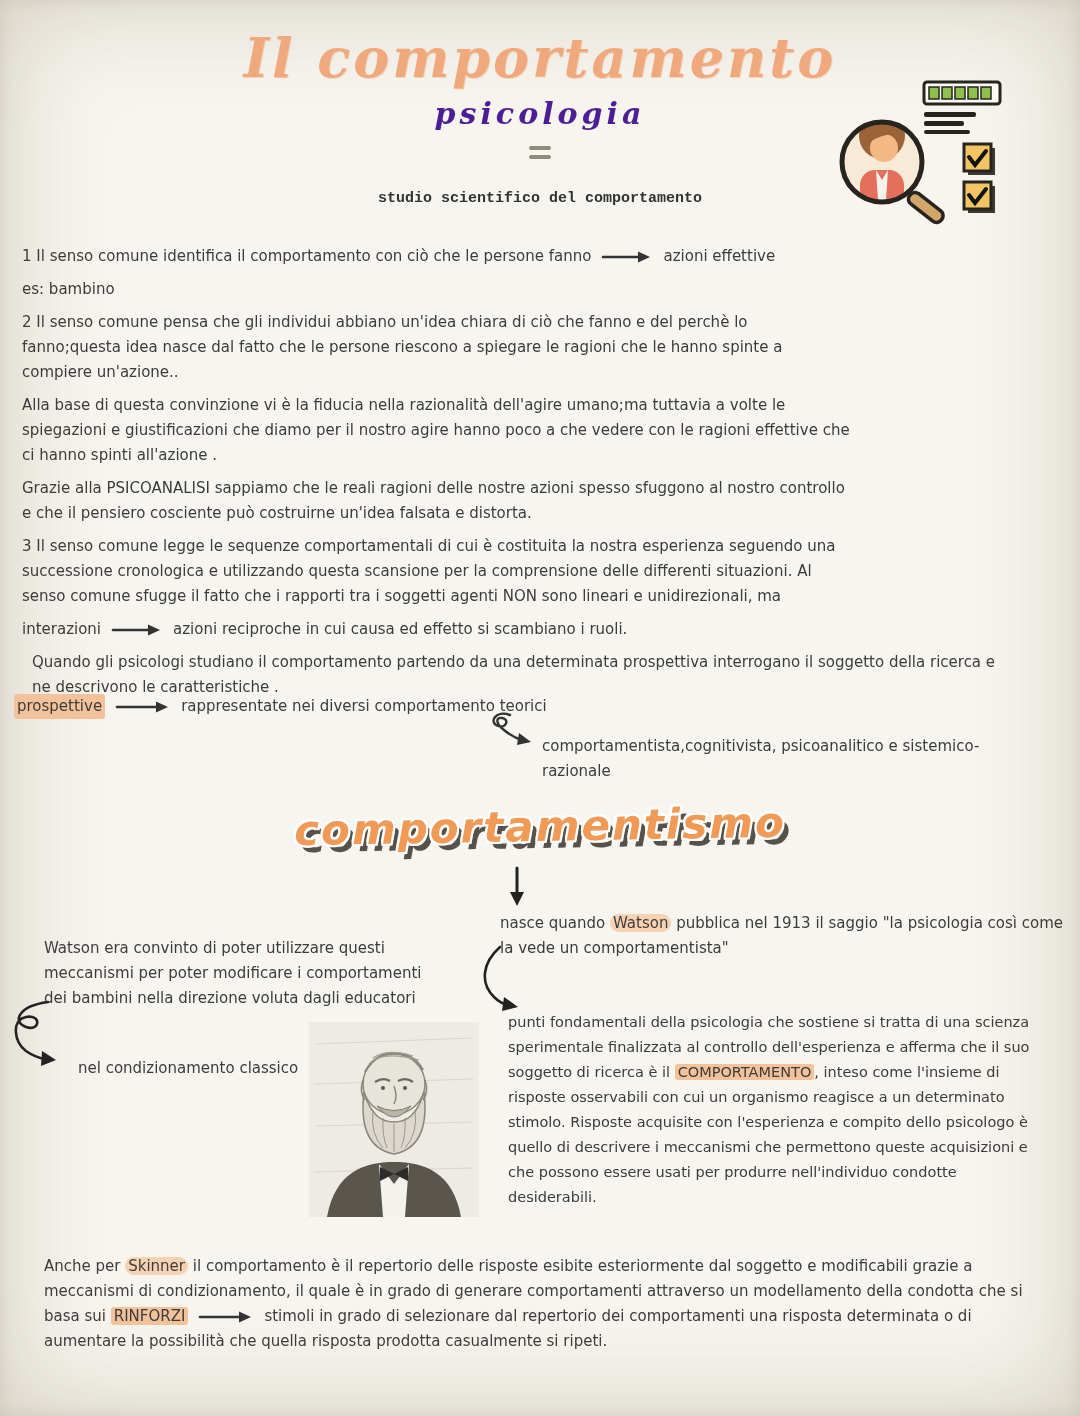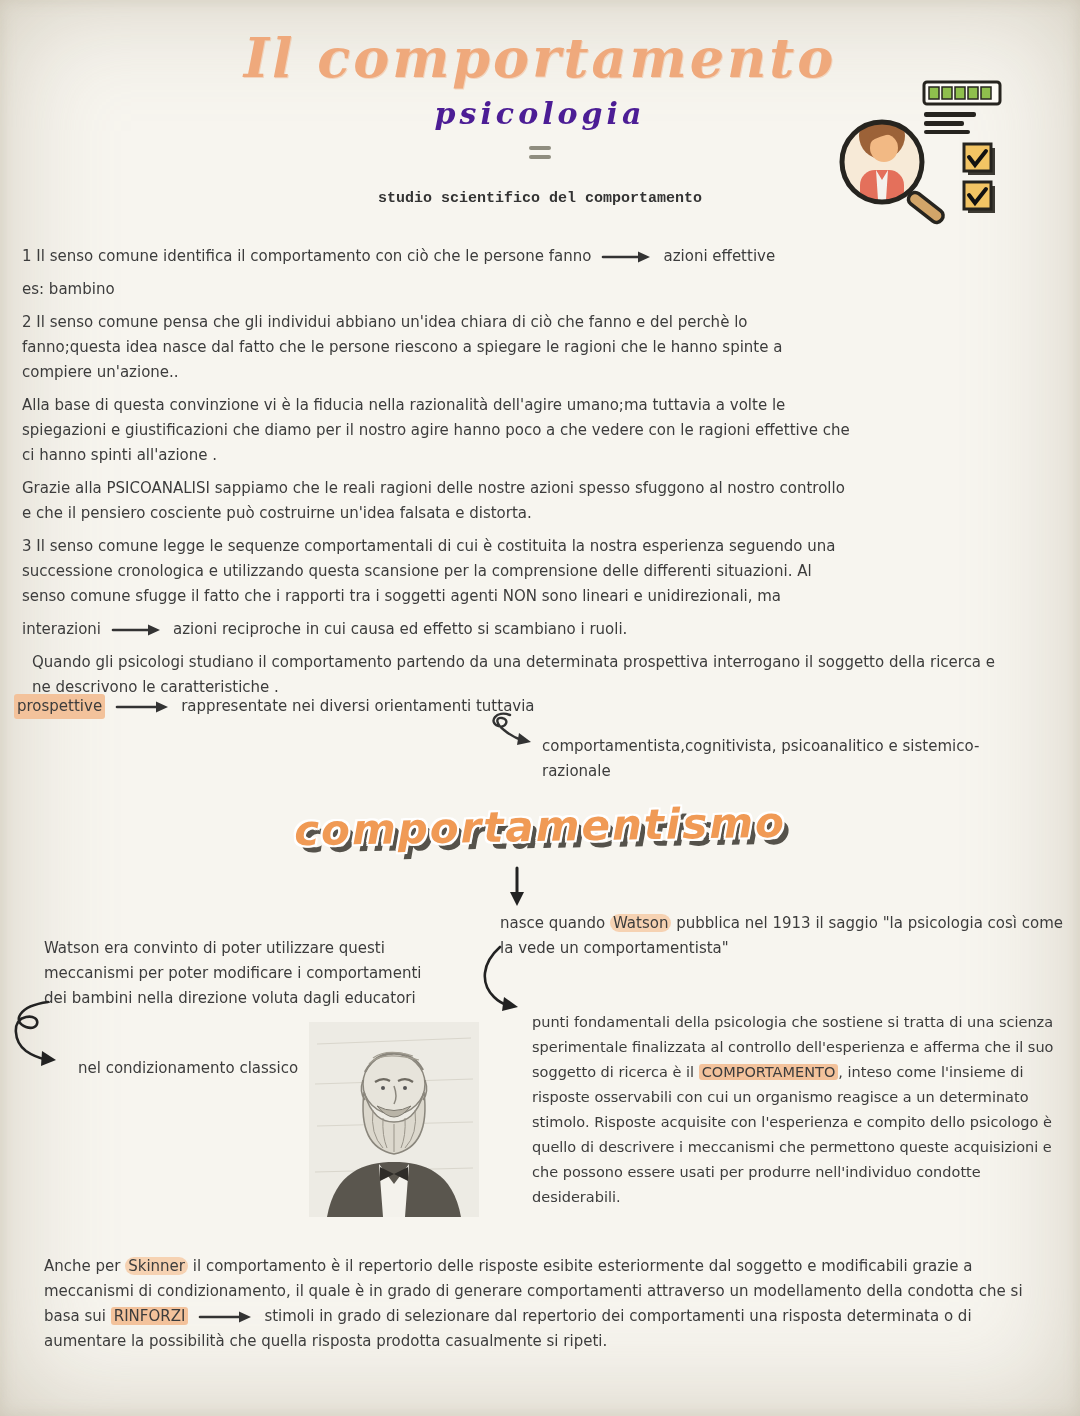--- a/index.html
+++ b/index.html
@@ -130,21 +130,21 @@
 
   <div class="abs body-text" style="top:642px;left:24px;width:995px;">
     <p>Quando gli psicologi studiano il comportamento partendo da una determinata prospettiva interrogano il soggetto della ricerca e ne descrivono le caratteristiche .</p>
   </div>
   <div class="abs body-text row" style="top:694px;left:14px;">
     <span class="hl">prospettive</span>
     <svg class="inline inline-arrow" width="56" height="14" viewBox="0 0 56 14">
       <path d="M2 7 H44" stroke="#333" stroke-width="2.6" fill="none" stroke-linecap="round"></path>
       <path d="M41 1.5 L53 7 L41 12.5 Z" fill="#333"></path>
     </svg>
-    <span>rappresentate nei diversi orientamenti tuttavia</span>
+    <span>rappresentate nei diversi comportamento teorici</span>
   </div>
   <div class="abs" style="top:712px;left:486px;">
     <svg width="48" height="40" viewBox="0 0 48 40">
       <path d="M24 3 C 10 -2, 2 10, 12 14 C 20 17, 24 7, 16 6 C 9 5, 10 12, 18 18 C 25 24, 32 27, 38 29" stroke="#333" stroke-width="2.4" fill="none" stroke-linecap="round"></path>
       <path d="M33 21 L45 30 L31 33 Z" fill="#333"></path>
     </svg>
   </div>
   <div class="abs body-text" style="top:726px;left:534px;width:520px;">
     <p>comportamentista,cognitivista, psicoanalitico e sistemico-razionale</p>
   </div>
@@ -176,21 +176,21 @@
     <p>nel condizionamento classico</p>
   </div>
 
   <div class="abs" style="top:945px;left:478px;">
     <svg width="46" height="70" viewBox="0 0 46 70">
       <path d="M22 2 C 4 18, 2 38, 16 52 C 20 56, 25 59, 31 61" stroke="#222" stroke-width="2.6" fill="none" stroke-linecap="round"></path>
       <path d="M26 52 L40 62 L24 66 Z" fill="#222"></path>
     </svg>
   </div>
 
-  <div class="abs body-text points" style="top:1002px;left:524px;width:548px;">
+  <div class="abs body-text points" style="top:1002px;left:500px;width:548px;">
     <p><span>punti fondamentali della psicologia che sostiene si tratta di una scienza sperimentale finalizzata al controllo dell'esperienza e afferma che il suo soggetto di ricerca è il </span><span class="hl">COMPORTAMENTO</span><span>, inteso come l'insieme di risposte osservabili con cui un organismo reagisce a un determinato stimolo. Risposte acquisite con l'esperienza e compito dello psicologo è quello di descrivere i meccanismi che permettono queste acquisizioni e che possono essere usati per produrre nell'individuo condotte desiderabili.</span></p>
   </div>
 
   <div class="abs" style="top:1022px;left:308px;">
     <svg width="172" height="195" viewBox="0 0 170 195">
       <rect x="0" y="0" width="170" height="195" fill="#edebe4"></rect>
       <g stroke="#d9d6cc" stroke-width="1">
         <line x1="8" y1="22" x2="162" y2="16"></line>
         <line x1="6" y1="62" x2="164" y2="57"></line>
         <line x1="8" y1="104" x2="164" y2="100"></line>

